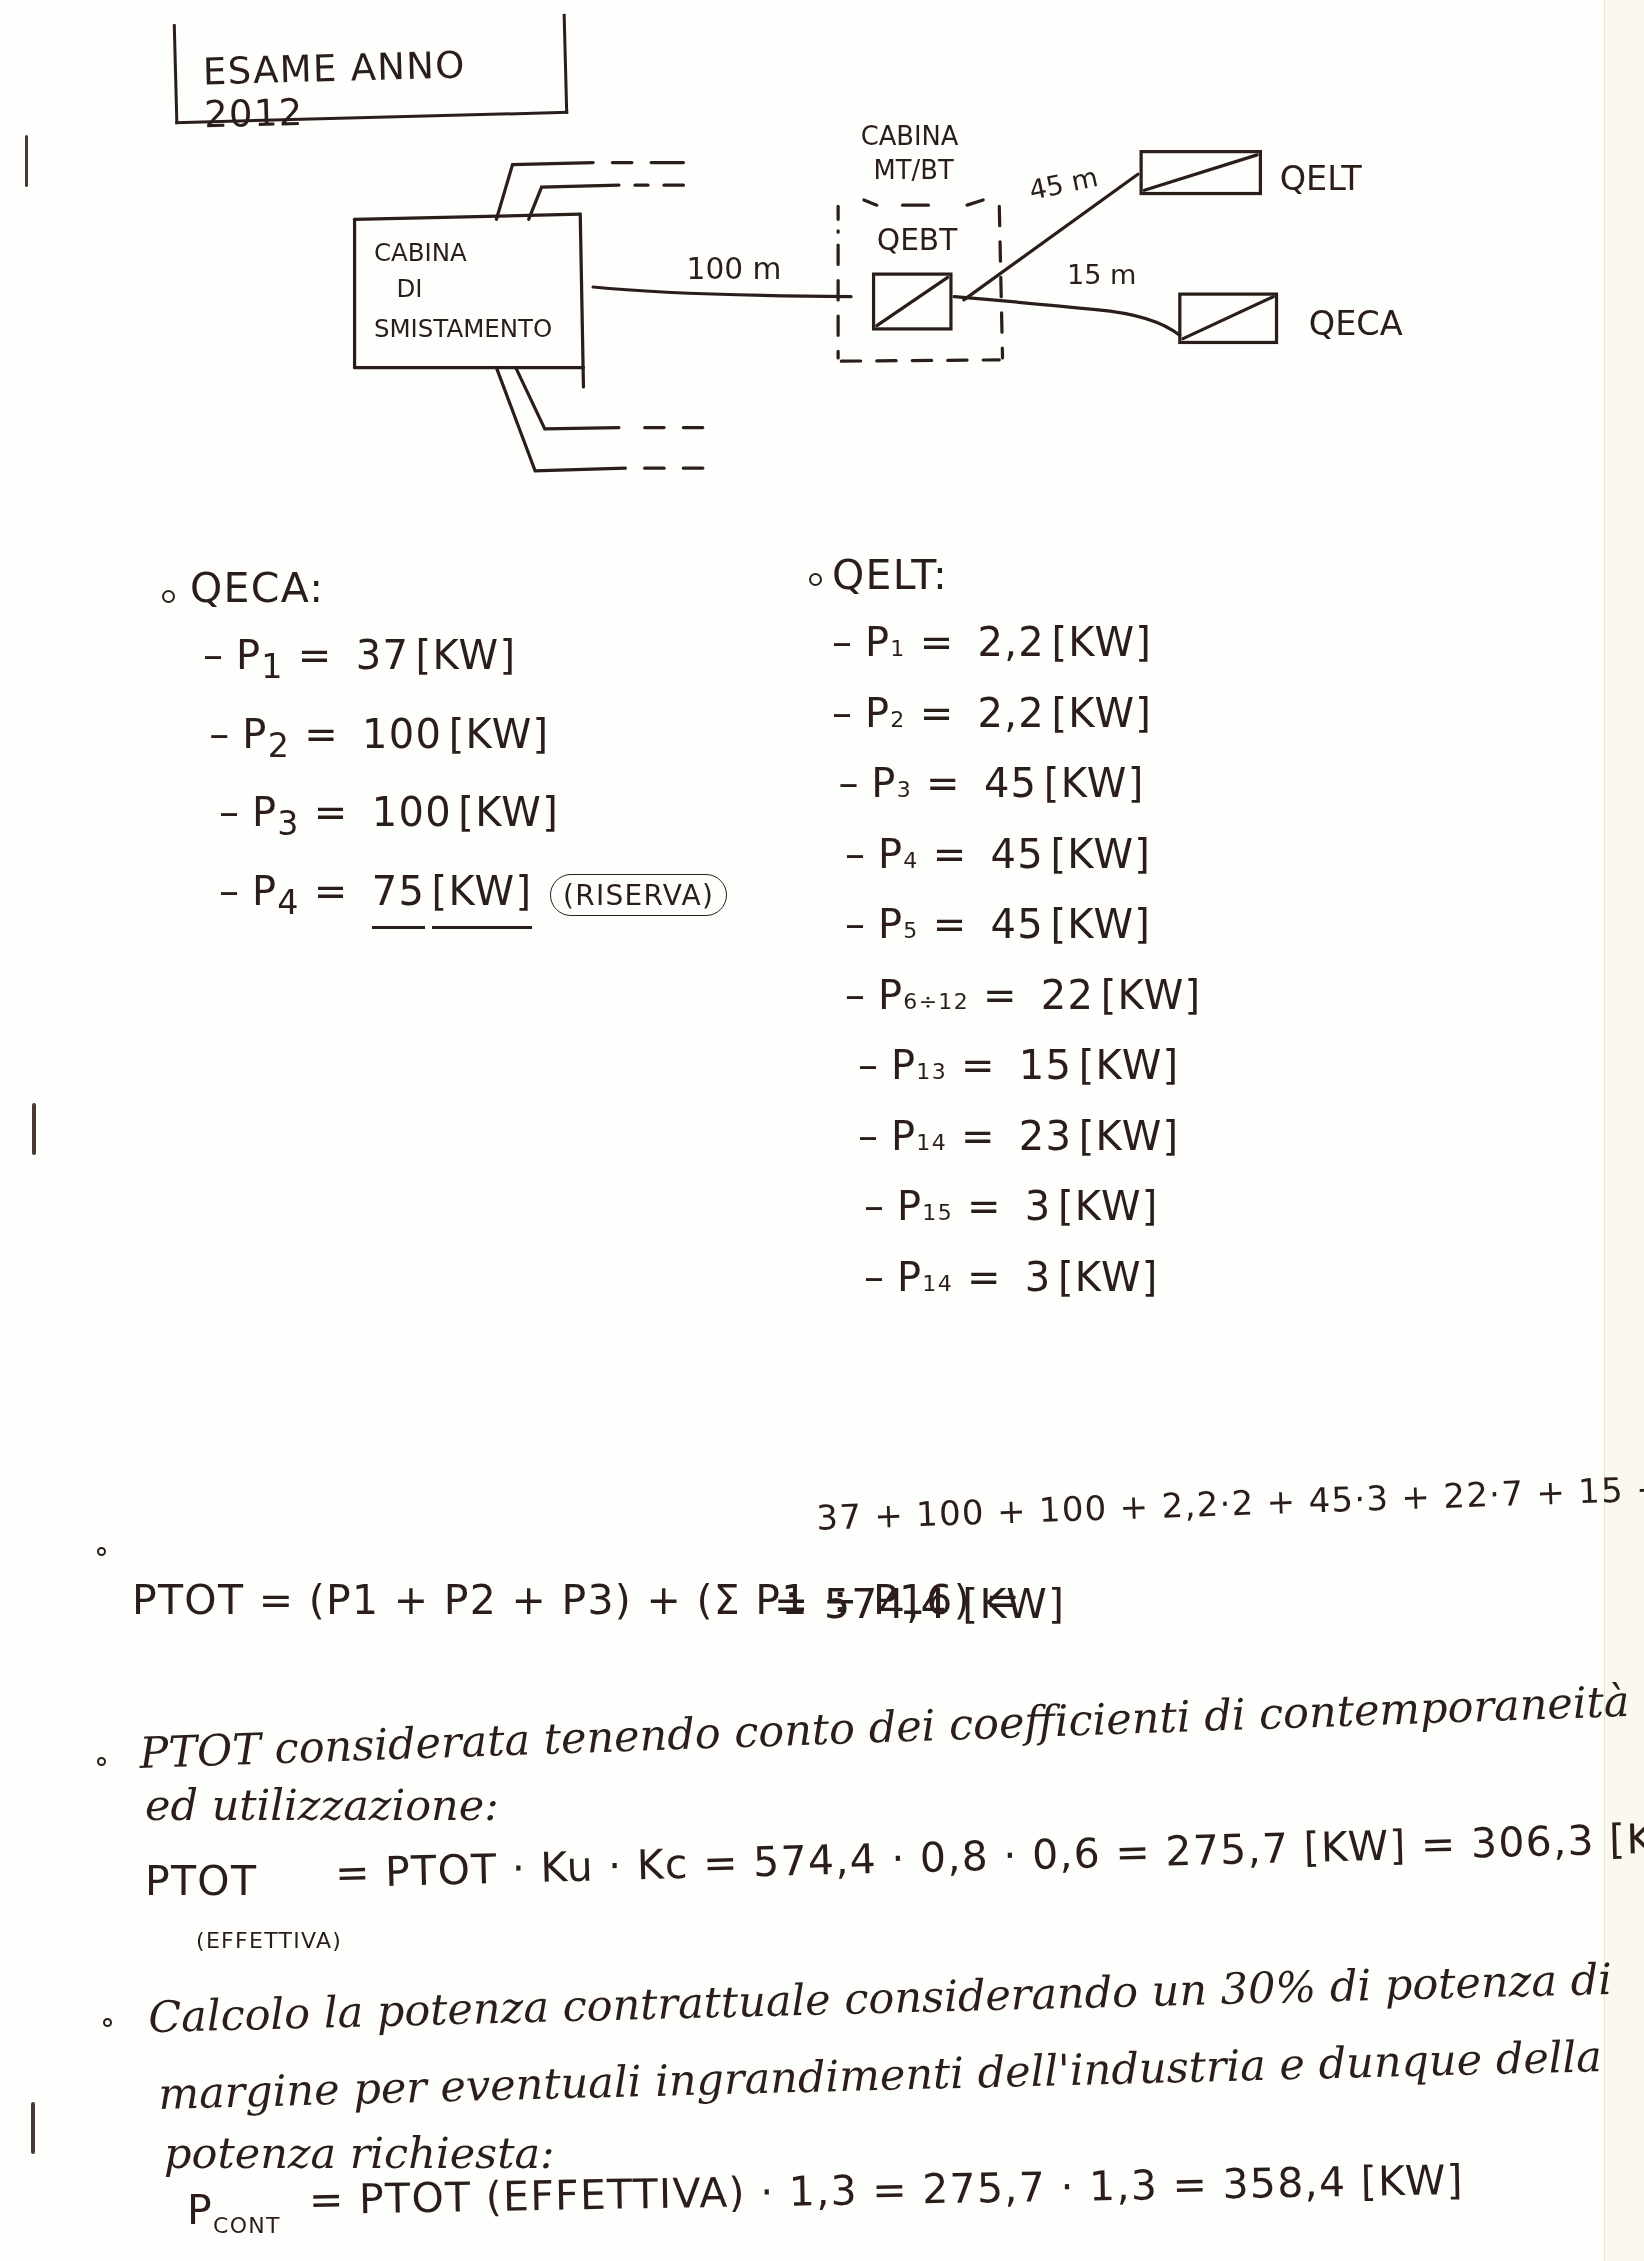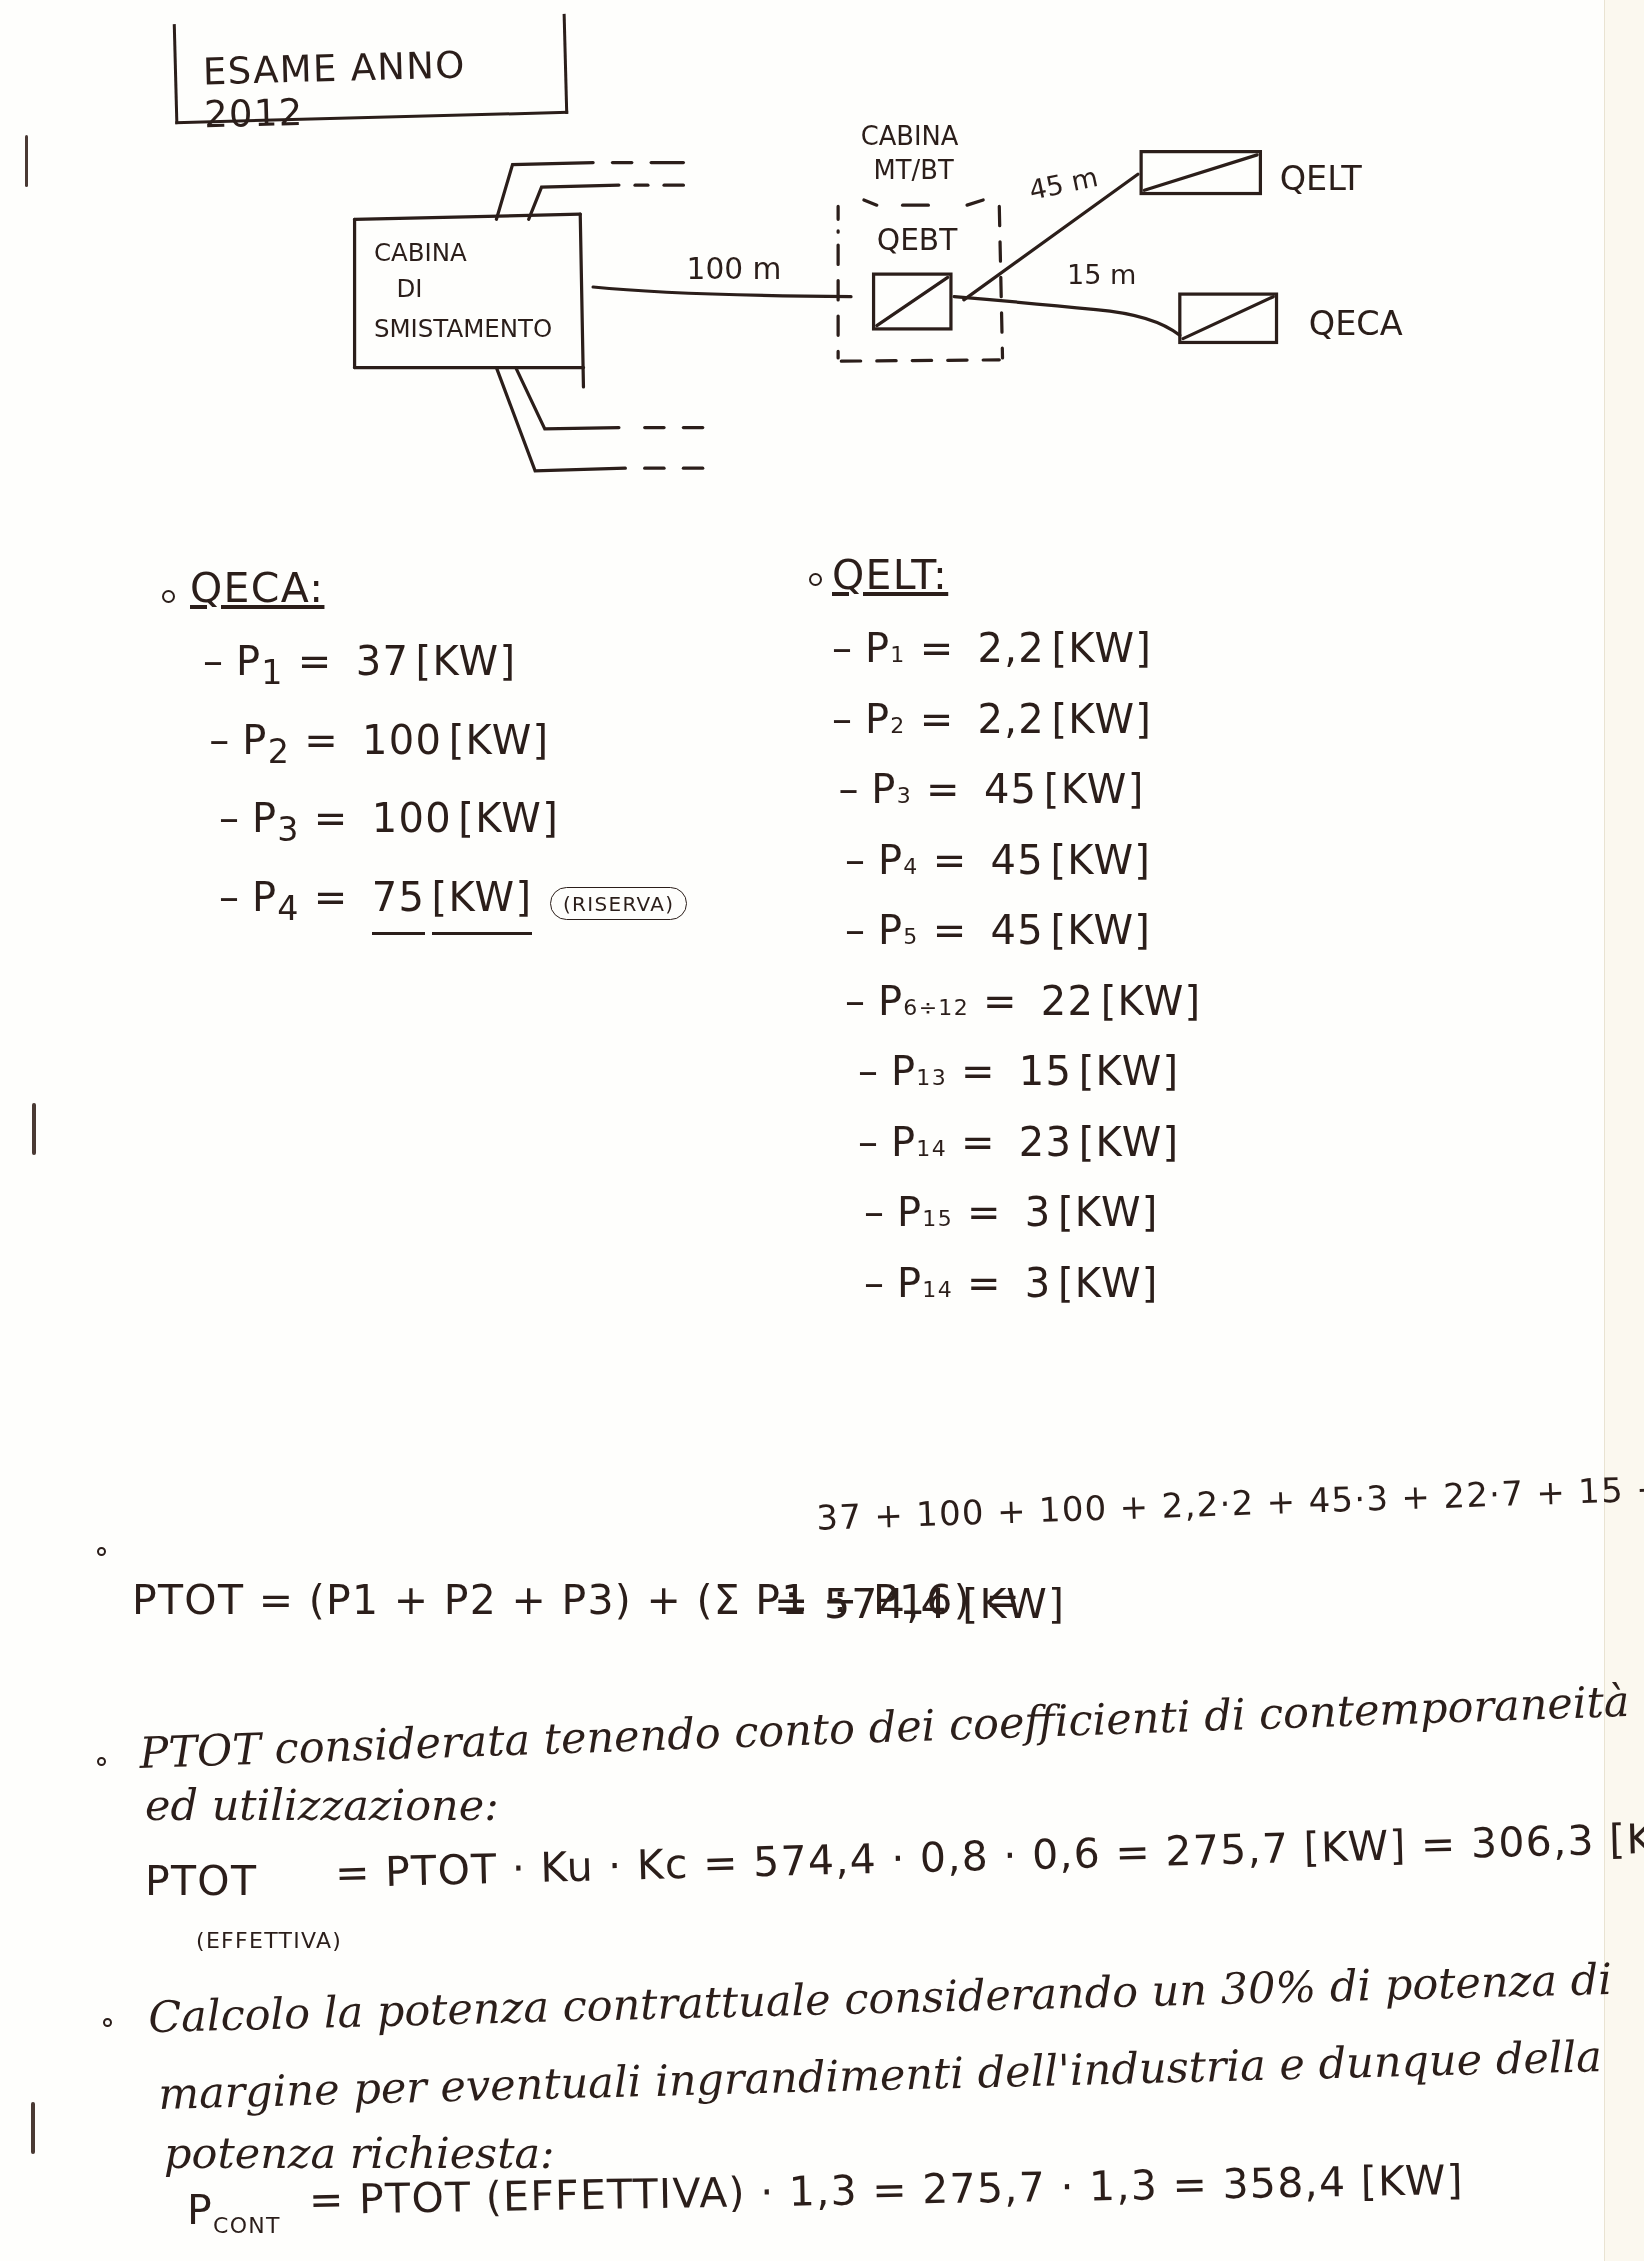--- a/index.html
+++ b/index.html
@@ -19,26 +19,26 @@
   .title-box {
     position: absolute; left: 174px; top: 19.3px; width: 387px; height: 97px;
     border-left: 3.2px solid #2b1e1a; border-right: 3.2px solid #2b1e1a; border-bottom: 3.9px solid #2b1e1a;
     transform: rotate(-1.5deg);
   }
   .title-text { position: absolute; left: 26px; top: 27px; font-size: 37px; }
 
   svg.diagram { position: absolute; left: 0; top: 0; }
 
   .list { position: absolute; }
-  .list .head { font-size: 41px; margin-bottom: 26px; text-decoration: underline; }
+  .list .head { font-size: 41px; margin-bottom: 20px; }
   .list .item { font-size: 40px; margin: 0 0 24.5px 0; display: flex; align-items: baseline; }
   .list .item .dash { margin-right: 11.6px; }
   .list .item .val { margin-left: 23px; }
   .list .item .unit { margin-left: 6.4px; }
-  .note { margin-left: 18px; font-size: 20px; border: 1.9px solid #2b1e1a; border-radius: 26px; padding: 3.9px 11.6px; }
+  .note { margin-left: 18px; font-size: 28px; border: 1.9px solid #2b1e1a; border-radius: 26px; padding: 3.9px 11.6px; }
   .underline { border-bottom: 3.2px solid #2b1e1a; padding-bottom: 12px; }
 
   .bullet { position: absolute; width: 9px; height: 9px; border-radius: 50%; border: 2.6px solid #2b1e1a; }
   .eq { font-size: 41px; }
   .eq-small { font-size: 34px; }
   .text-line { font-size: 43px; font-style: italic; font-family: "DejaVu Serif", serif; }
   .subscript { font-size: 22px; }
 </style>
 </head>
 <body>

